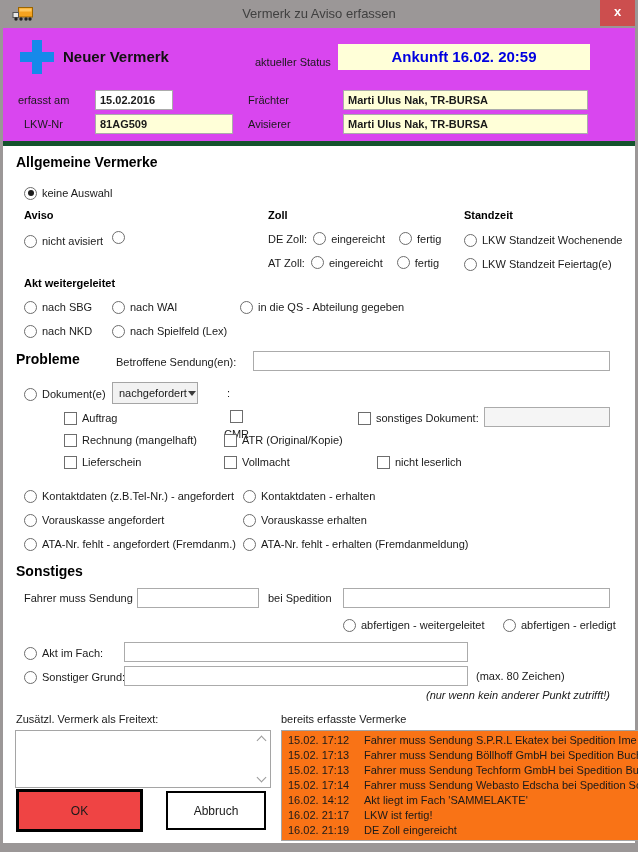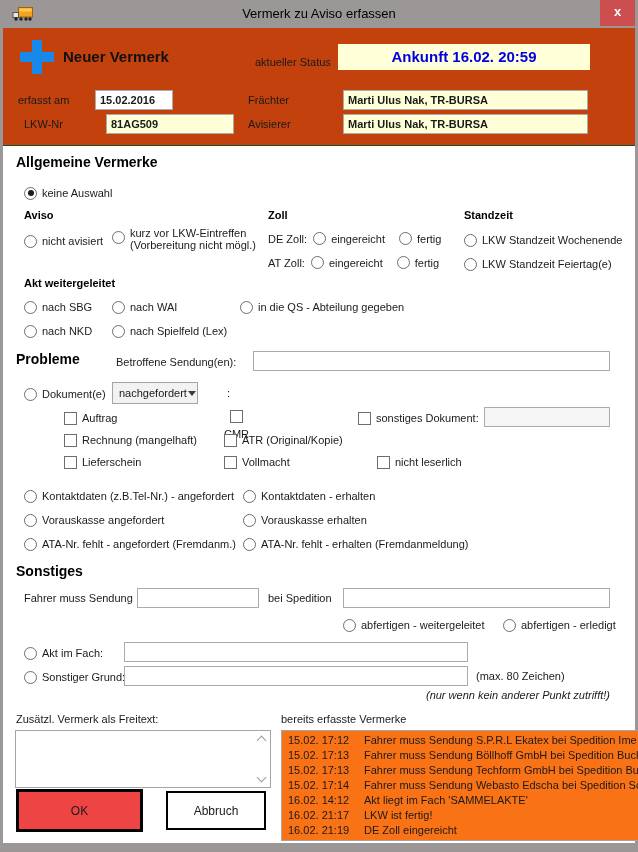--- a/index.html
+++ b/index.html
@@ -2,29 +2,29 @@
 <html><head>
 <meta charset="utf-8">
 <style>
   * { margin:0; padding:0; box-sizing:border-box; }
   html,body { background:#d8d8d8; }
   body { font-family:"Liberation Sans", sans-serif; font-size:11px; color:#1a1a1a; }
   .window { position:relative; width:638px; height:852px; background:#9b9797; overflow:hidden; }
 
   
   .titlebar { position:absolute; left:0; top:0; width:638px; height:28px; background:#9b9797; }
-  .title-text { position:absolute; left:0; right:0; top:6px; text-align:center; font-size:13px; color:#000000; }
+  .title-text { position:absolute; left:0; right:0; top:6px; text-align:center; font-size:13px; color:#404040; }
   .truck { position:absolute; left:12px; top:6px; }
   .close-btn { position:absolute; right:3px; top:0; width:35px; height:26px; background:#cc4e4e; color:#fff;
                font-size:13px; font-weight:bold; text-align:center; line-height:24px; cursor:pointer; }
 
   
   .content-bg { position:absolute; left:3px; top:28px; width:632px; height:815px; background:#ffffff; z-index:0; }
-  .header-panel { position:absolute; left:3px; top:28px; width:632px; height:118px; background:#c2410c;
-                  border-bottom:1px solid #14532d; z-index:1;padding-left:20px; }
+  .header-panel { position:absolute; left:3px; top:28px; width:632px; height:118px; background:#d946ef;
+                  border-bottom:5px solid #14532d; z-index:1;padding-left:20px; }
 
   .abs { position:absolute; z-index:2; }
 
   
   .plus-icon { position:absolute; left:17px; top:12px; width:34px; height:34px; }
   .plus-icon::before { content:""; position:absolute; left:0; top:12px; width:34px; height:10px; background:#1689ea; }
   .plus-icon::after  { content:""; position:absolute; left:12px; top:0; width:10px; height:34px; background:#1689ea; }
 
   .hdr-title { font-size:15px; font-weight:bold; color:#111; }
   .status-box { background:#ffffd8; color:#0000e0; font-size:15px; font-weight:bold; text-align:center;
@@ -116,43 +116,39 @@
     <div class="hdr-title" style="position:absolute;left:60px;top:20px;">Neuer Vermerk</div>
     <div class="lbl" style="position:absolute;left:252px;top:28px;">aktueller Status</div>
     <div class="status-box" style="position:absolute;left:335px;top:16px;">Ankunft 16.02. 20:59</div>
 
     <div class="lbl" style="position:absolute;left:15px;top:66px;">erfasst am</div>
     <div class="tb bold" style="position:absolute;left:92px;top:62px;width:78px;">15.02.2016</div>
     <div class="lbl" style="position:absolute;left:245px;top:66px;">Frächter</div>
     <div class="tb yellow" style="position:absolute;left:340px;top:62px;width:245px;">Marti Ulus Nak, TR-BURSA</div>
 
     <div class="lbl" style="position:absolute;left:21px;top:90px;">LKW-Nr</div>
-    <div class="tb yellow" style="position:absolute;left:103px;top:86px;width:128px;">81AG509</div>
+    <div class="tb yellow" style="position:absolute;left:92px;top:86px;width:138px;">81AG509</div>
     <div class="lbl" style="position:absolute;left:245px;top:90px;">Avisierer</div>
     <div class="tb yellow" style="position:absolute;left:340px;top:86px;width:245px;">Marti Ulus Nak, TR-BURSA</div>
   </div>
 
   <div class="h1 abs" style="left:16px;top:154px;">Allgemeine Vermerke</div>
 
   <label class="opt" style="left:24px;top:185px;">
     <span class="radio checked"></span>
     <span>keine Auswahl</span>
   </label>
 
   <div class="h2 abs" style="left:24px;top:209px;">Aviso</div>
   <label class="opt" style="left:24px;top:233px;">
     <span class="radio"></span>
     <span>nicht avisiert</span>
   </label>
   <label class="opt twoline" style="left:112px;top:227px;">
     <span class="radio"></span>
-    <span>
-      <div>kurz vor LKW-Eintreffen</div>
-      <div>(Vorbereitung nicht mögl.)</div>
-    </span>
   </label>
 
   <div class="h2 abs" style="left:268px;top:209px;">Zoll</div>
   <div class="inline-row" style="left:268px;top:232px;gap:6px;">
     <span class="lbl">DE Zoll:</span>
     <label class="subopt">
       <span class="radio"></span>
       <span>eingereicht</span>
     </label>
     <label class="subopt" style="margin-left:8px;">

